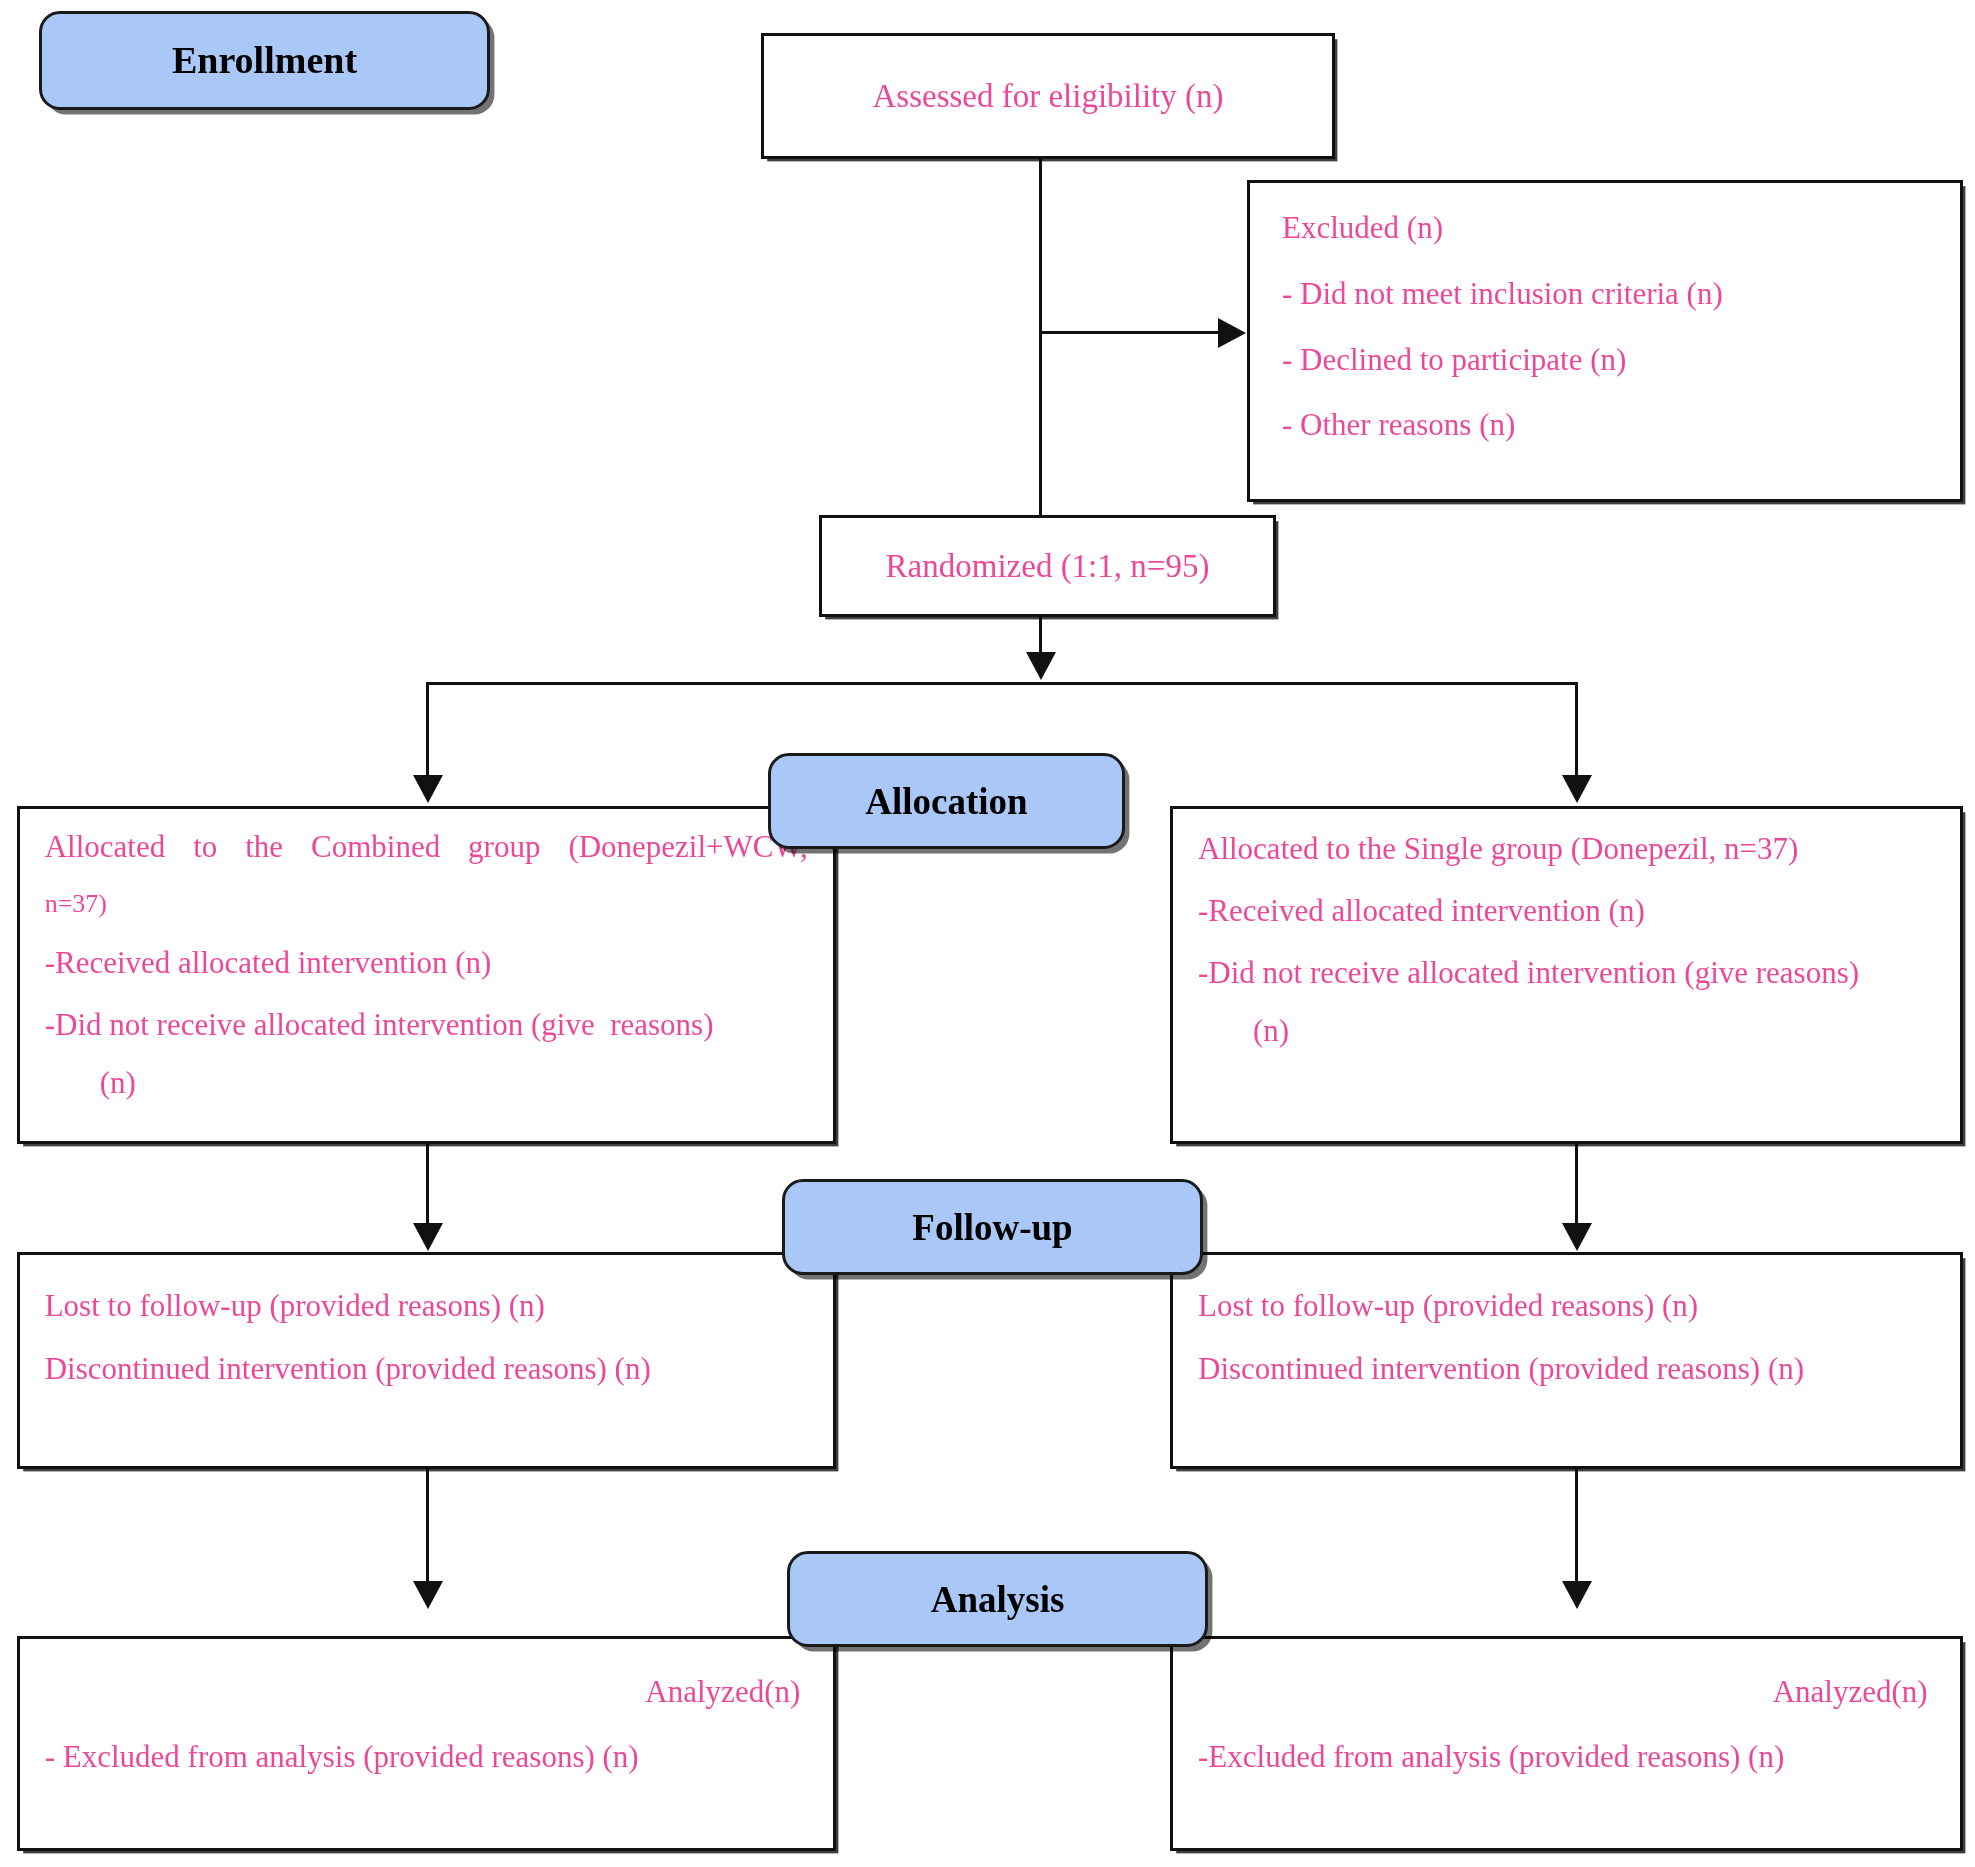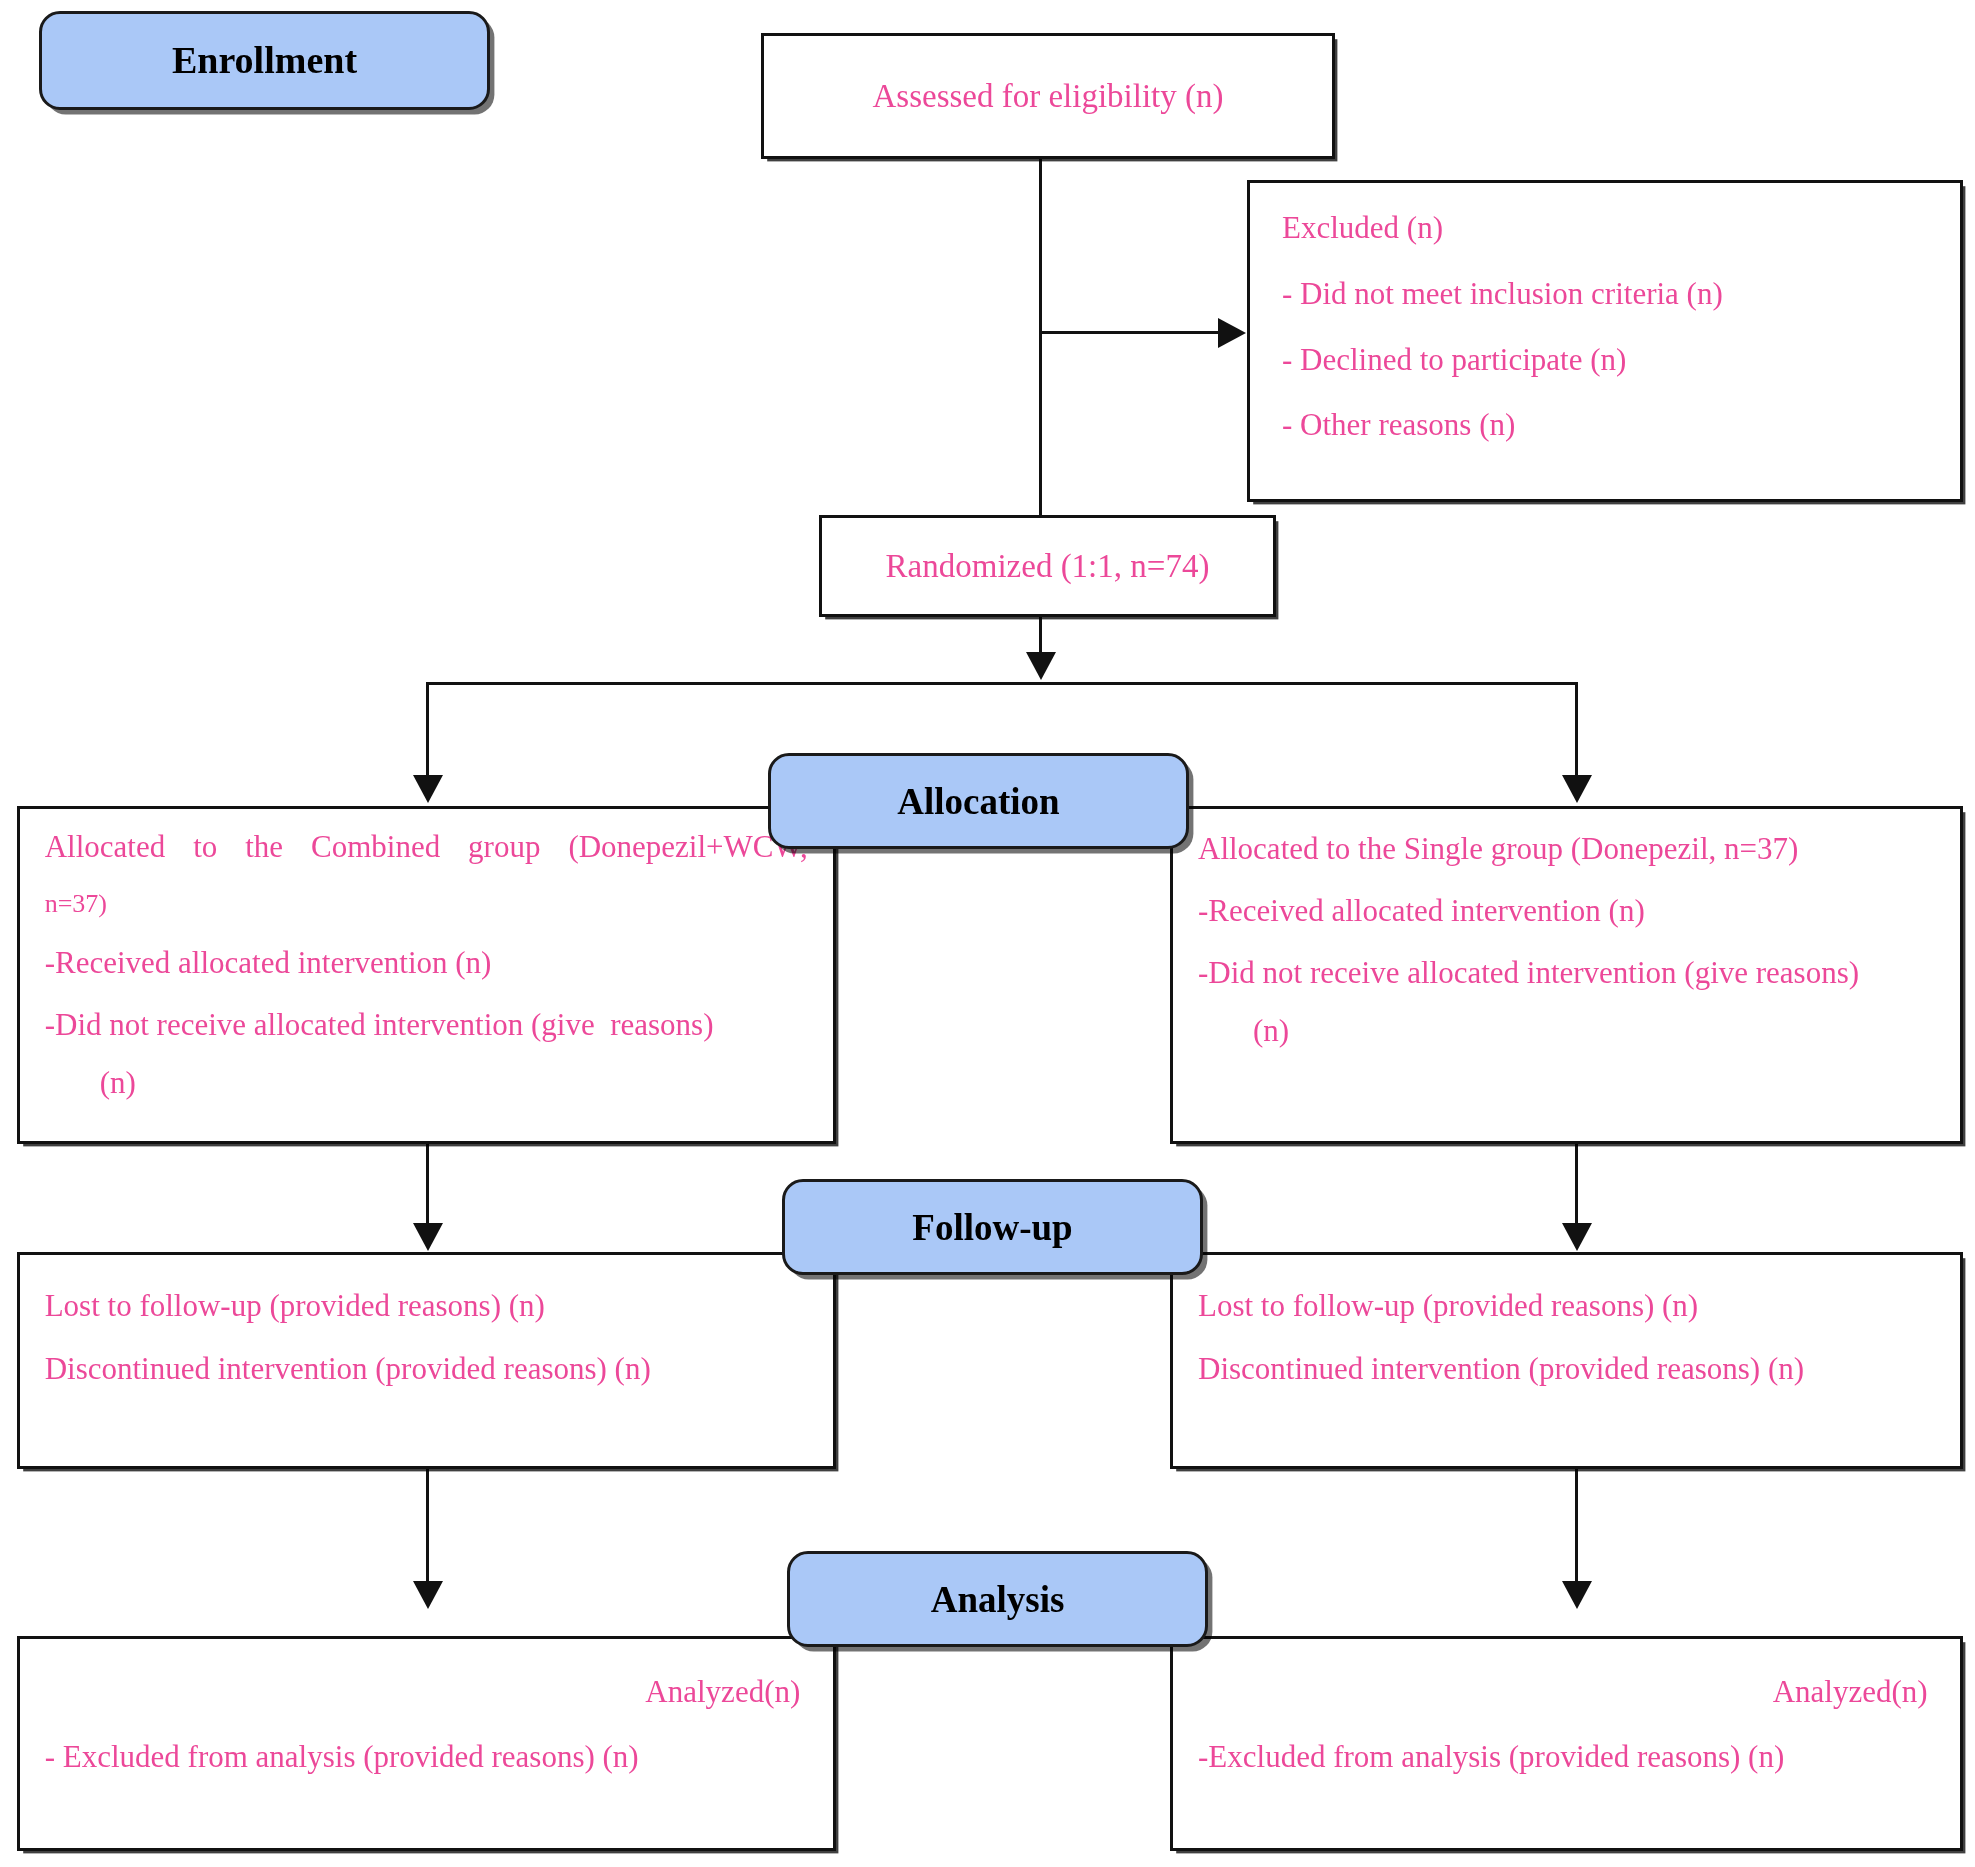--- a/index.html
+++ b/index.html
@@ -122,36 +122,36 @@
     <div class="box-inner" style="padding:27px 32px;">
       <div class="box-line" style="font-size:31px; margin-bottom:30px;">Excluded (n)</div>
       <div class="box-line" style="font-size:31px; margin-bottom:30px;">- Did not meet inclusion criteria (n)</div>
       <div class="box-line" style="font-size:31px; margin-bottom:28.5px;">- Declined to participate (n)</div>
       <div class="box-line" style="font-size:31px;">- Other reasons (n)</div>
     </div>
   </div>
 
   <div class="flow-box" style="left:819px; top:515px; width:457px; height:102px;">
     <div class="box-inner" style="display:flex; align-items:center; justify-content:center;">
-      <div class="box-line center-line" style="font-size:33px;">Randomized (1:1, n=74)</div>
+      <div class="box-line center-line" style="font-size:33px;">Randomized (1:1, n=95)</div>
     </div>
   </div>
 
   <div class="conn-v" style="left:1039px; top:617px; height:37px;"></div>
   <div class="arrow-down" style="left:1026px; top:652px;"></div>
 
   <div class="conn-h" style="left:426px; top:682px; width:1151px;"></div>
 
   <div class="conn-v" style="left:426px; top:682px; height:95px;"></div>
   <div class="arrow-down" style="left:413px; top:775px;"></div>
 
   <div class="conn-v" style="left:1575px; top:682px; height:95px;"></div>
   <div class="arrow-down" style="left:1562px; top:775px;"></div>
 
-  <div class="stage-banner" style="left:768px; top:753px; width:421px; height:96px; font-size:37px;">
+  <div class="stage-banner" style="left:768px; top:753px; width:357px; height:96px; font-size:37px;">
     <span>Allocation</span>
   </div>
 
   <div class="flow-box" style="left:16.7px; top:806px; width:819px; height:338px;">
     <div class="box-inner" style="padding:22px 25px;">
       <div class="box-line justify-line" style="font-size:31px; line-height:1.0;">Allocated to the Combined group (Donepezil+WCW,</div>
       <div class="box-line" style="font-size:26px; margin-top:27px;">n=37)</div>
       <div class="box-line" style="font-size:31px; margin-top:26px;">-Received allocated intervention (n)</div>
       <div class="box-line" style="font-size:31px; margin-top:26px;">-Did not receive allocated intervention (give  reasons)</div>
       <div class="box-line" style="font-size:31px; margin-top:22px; padding-left:55px;">(n)</div>

